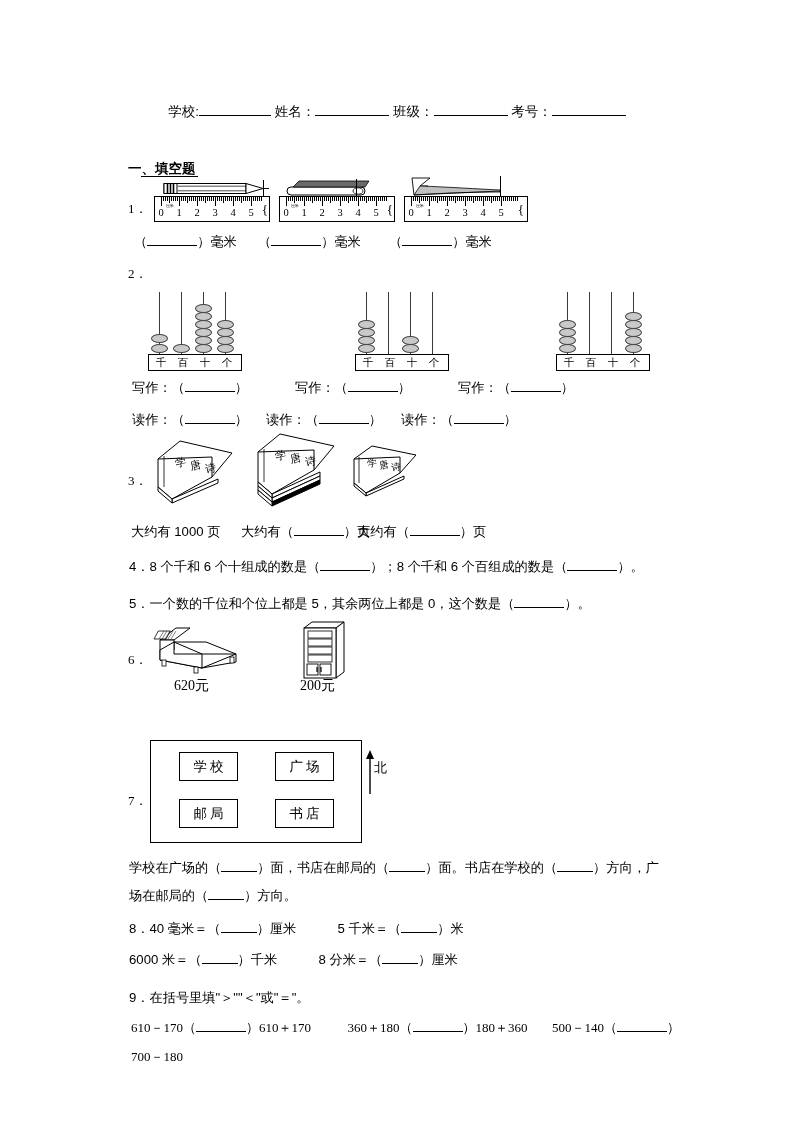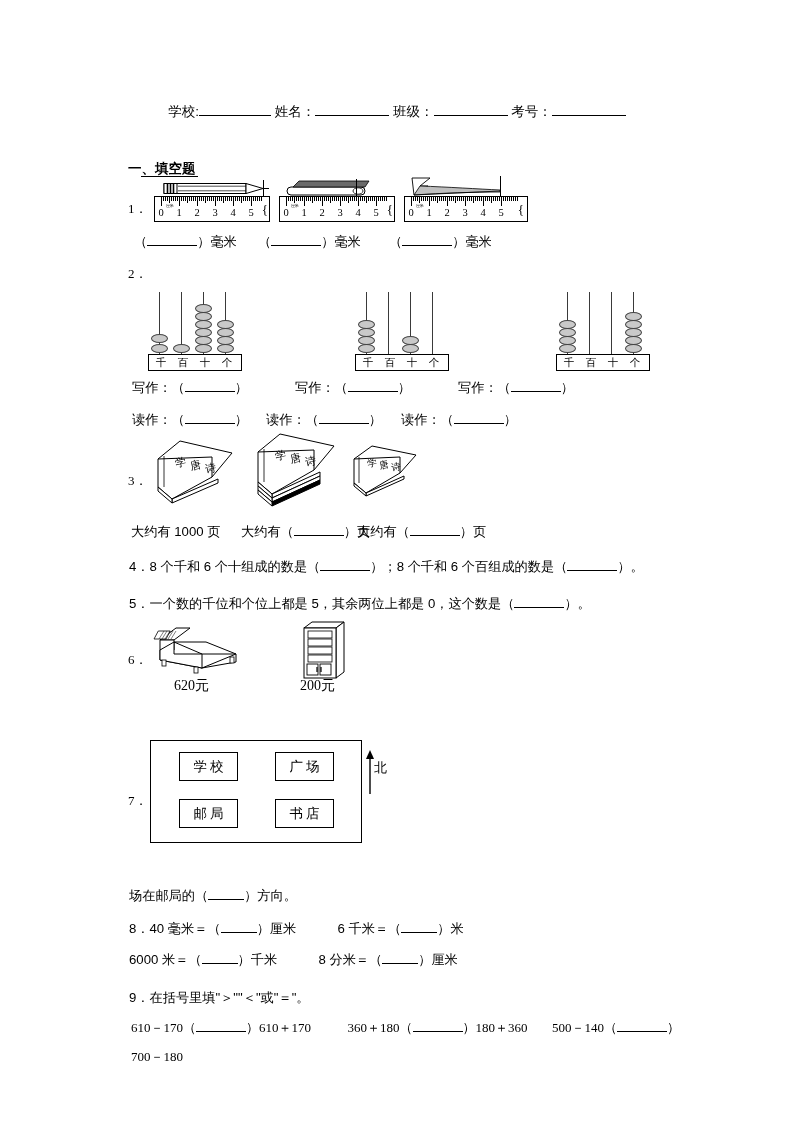--- a/index.html
+++ b/index.html
@@ -666,28 +666,31 @@
     <div class="map-cell" style="left:28px; top:58px; width:59px; height:29px;">邮局</div>
     <div class="map-cell" style="left:124px; top:58px; width:59px; height:29px;">书店</div>
   </div>
 
   <svg class="north-arrow" style="left:364px; top:750px;" width="12" height="44" viewBox="0 0 12 44">
     <line x1="6" y1="44" x2="6" y2="7" stroke="#000" stroke-width="1.4"></line>
     <polygon points="6,0 2,9 10,9" fill="#000"></polygon>
   </svg>
   <div class="north-label" style="left:374px; top:759px;">北</div>
 
+  <div class="body-text" style="left:129px; top:858px;">
+    <span>学校在广场的（</span><span class="blank b-md"></span><span>）面，书店在邮局的（</span><span class="blank b-md"></span><span>）面。书店在学校的（</span><span class="blank b-md"></span><span>）方向，广</span>
+  </div>
   <div class="body-text" style="left:129px; top:886px;">
     <span>场在邮局的（</span><span class="blank b-md"></span><span>）方向。</span>
   </div>
 
   <div class="body-text" style="left:129px; top:919px;">
     <span>8．</span><span>40 毫米＝（</span><span class="blank b-md"></span><span>）厘米</span>
     <span style="display:inline-block;width:34px"></span>
-    <span>6 千米＝（</span><span class="blank b-md"></span><span>）米</span>
+    <span>5 千米＝（</span><span class="blank b-md"></span><span>）米</span>
   </div>
   <div class="body-text" style="left:129px; top:950px;">
     <span>6000 米＝（</span><span class="blank b-md"></span><span>）千米</span>
     <span style="display:inline-block;width:34px"></span>
     <span>8 分米＝（</span><span class="blank b-md"></span><span>）厘米</span>
   </div>
 
   <div class="body-text" style="left:129px; top:988px;">
     <span>9．</span><span>在括号里填"＞""＜"或"＝"。</span>
   </div>

